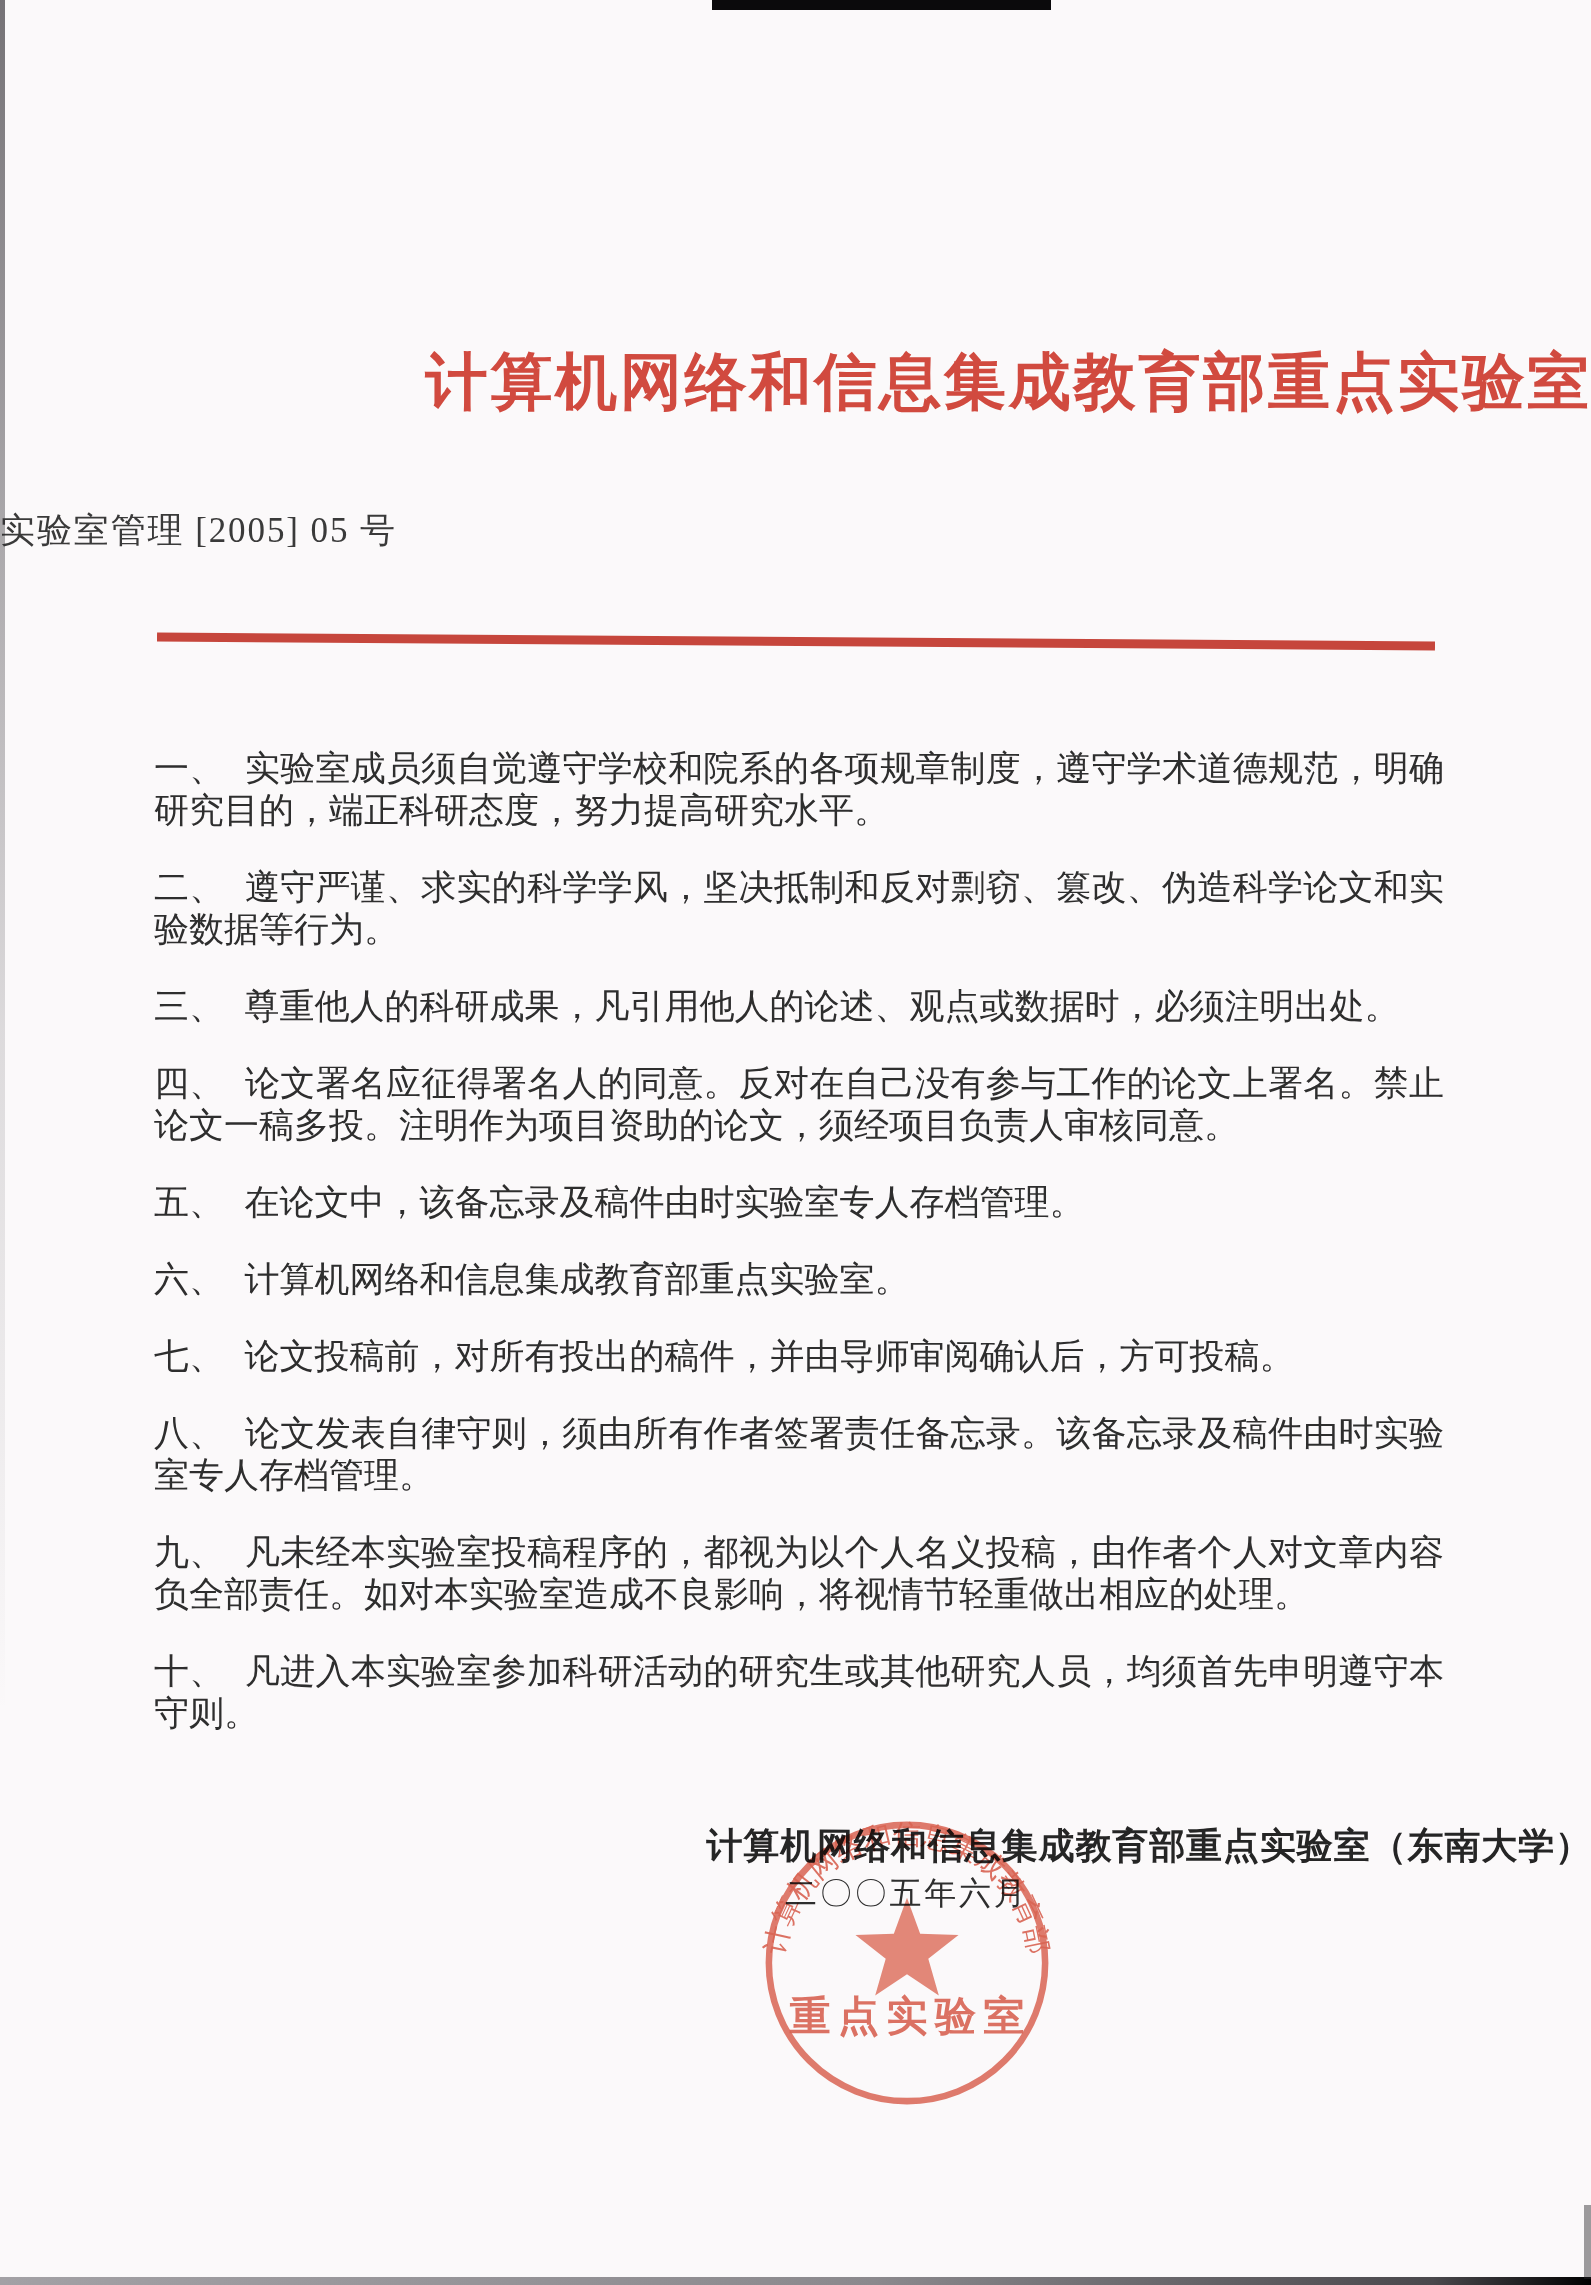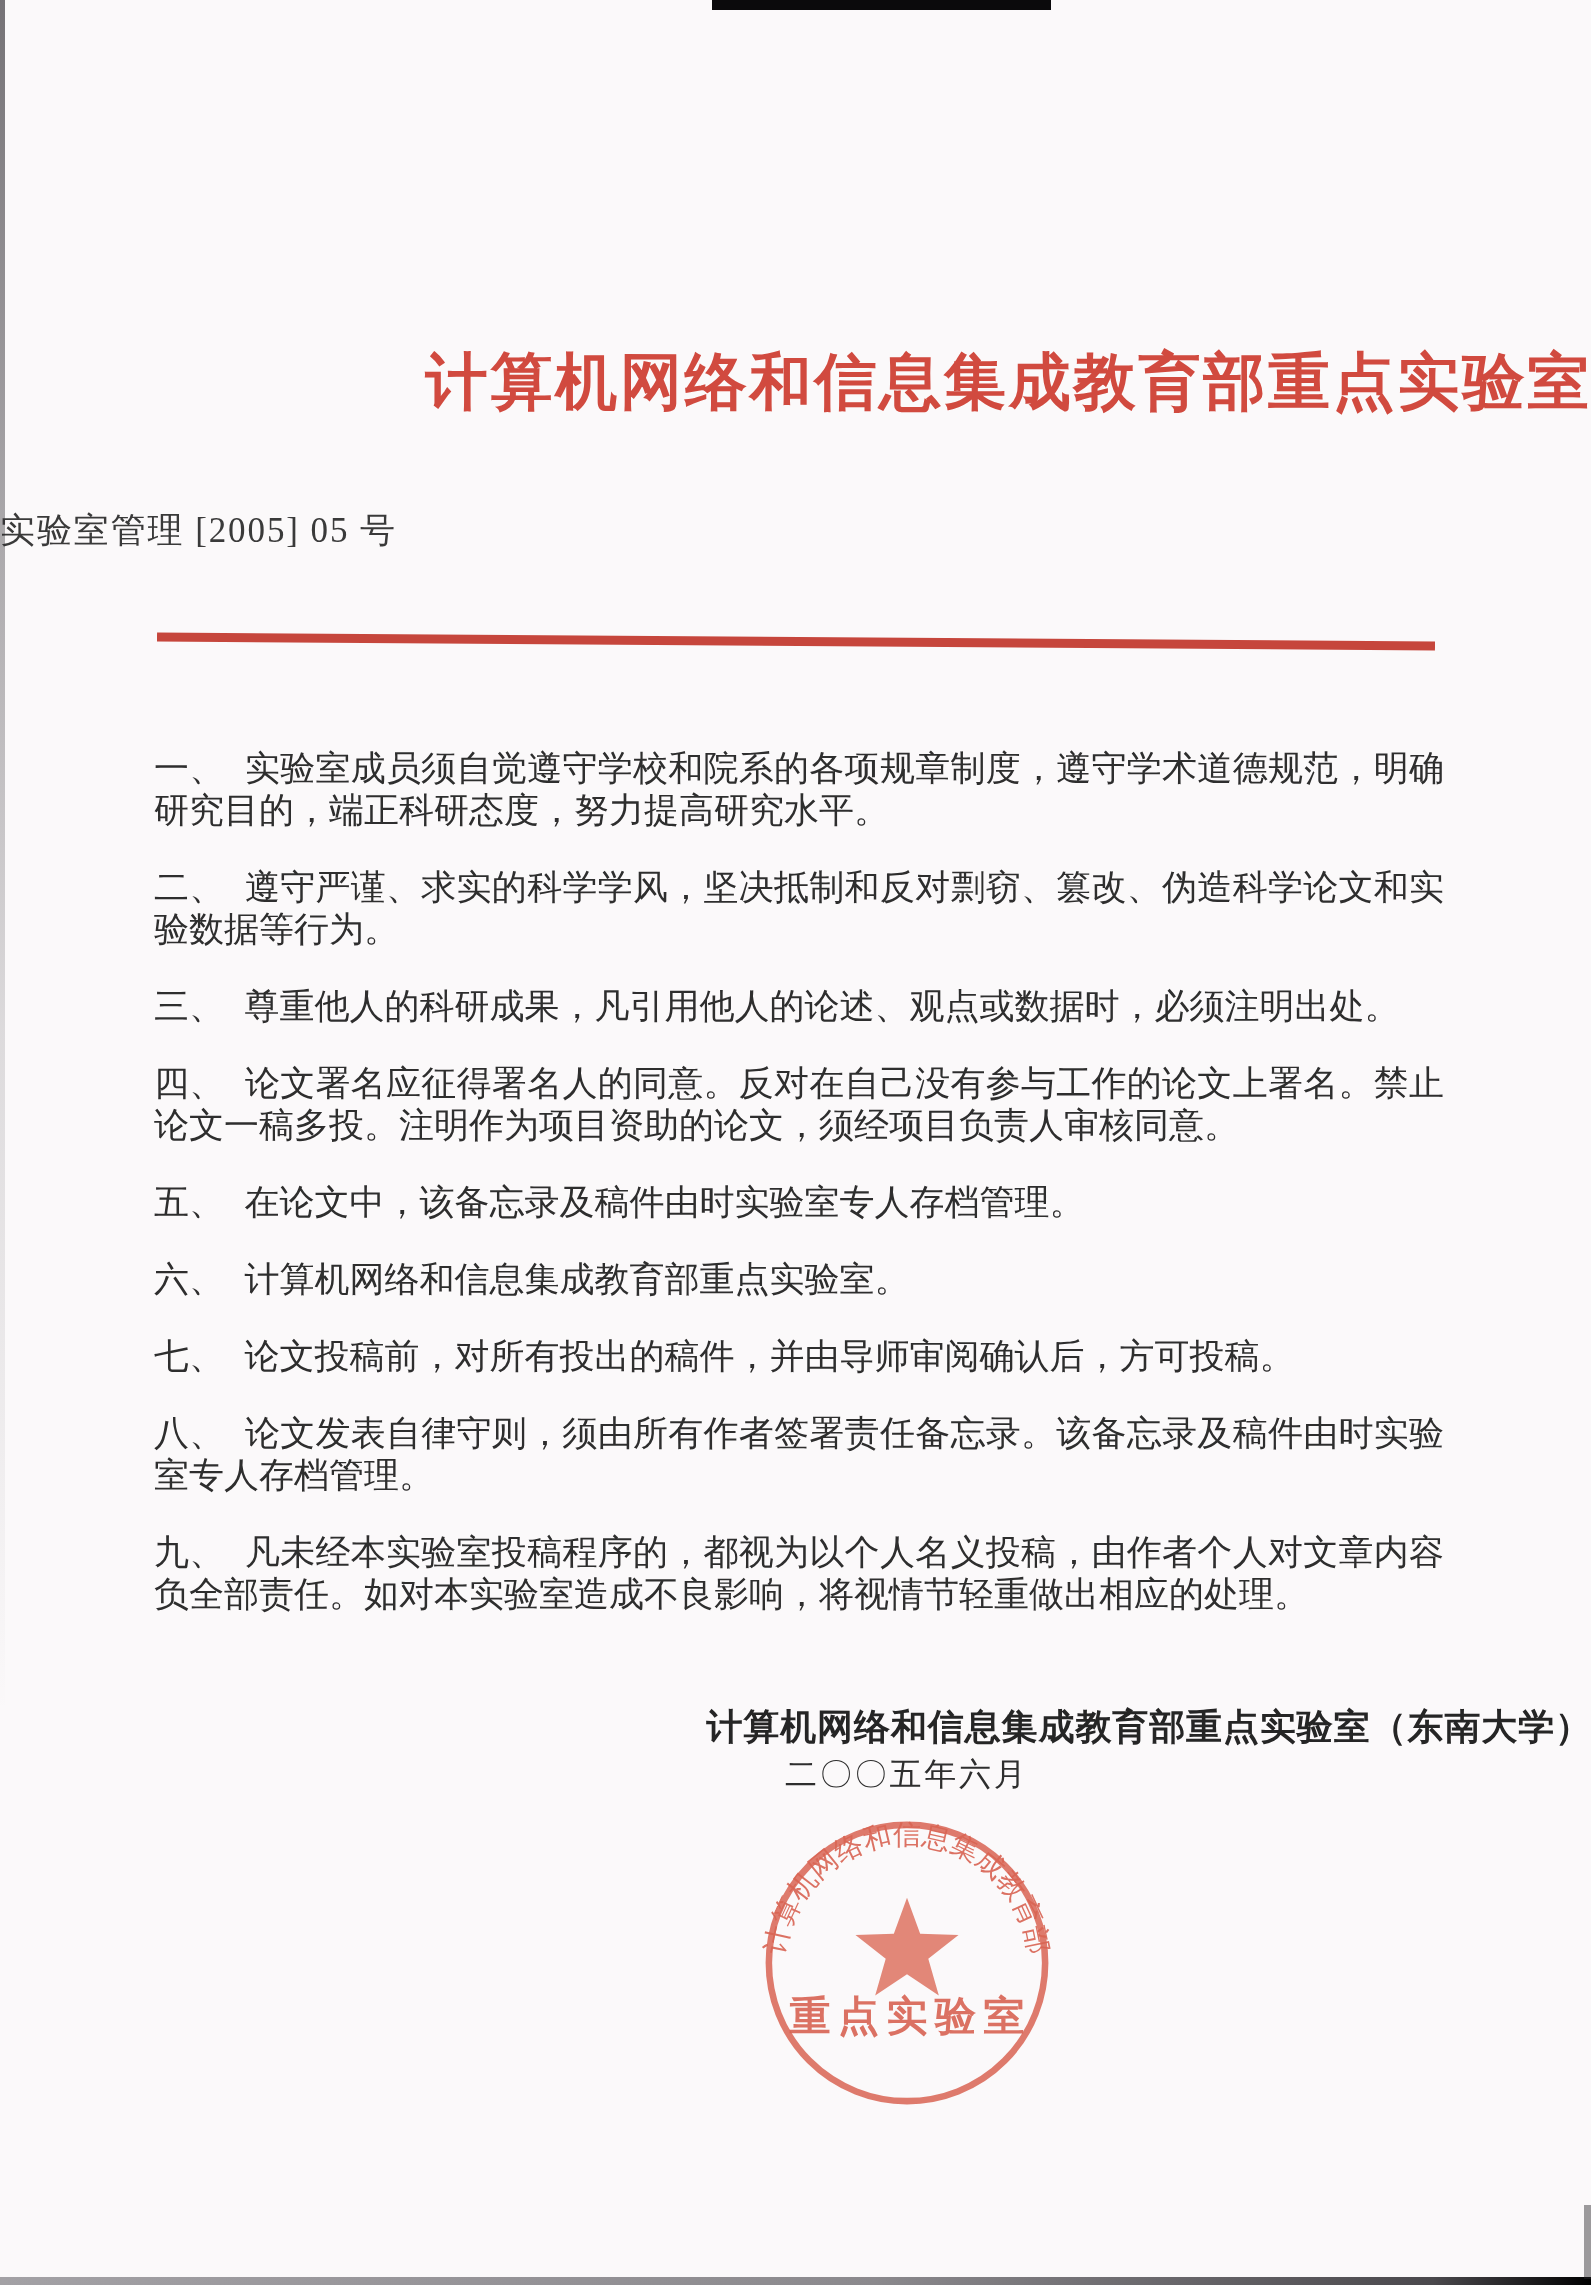--- a/index.html
+++ b/index.html
@@ -104,20 +104,21 @@
   <div class="rules">
     <p class="item"><span class="num">一、</span><span>实验室成员须自觉遵守学校和院系的各项规章制度，遵守学术道德规范，明确研究目的，端正科研态度，努力提高研究水平。</span></p>
     <p class="item"><span class="num">二、</span><span>遵守严谨、求实的科学学风，坚决抵制和反对剽窃、篡改、伪造科学论文和实验数据等行为。</span></p>
     <p class="item"><span class="num">三、</span><span>尊重他人的科研成果，凡引用他人的论述、观点或数据时，必须注明出处。</span></p>
     <p class="item"><span class="num">四、</span><span>论文署名应征得署名人的同意。反对在自己没有参与工作的论文上署名。禁止论文一稿多投。注明作为项目资助的论文，须经项目负责人审核同意。</span></p>
     <p class="item"><span class="num">五、</span><span>在论文中，该备忘录及稿件由时实验室专人存档管理。</span></p>
     <p class="item"><span class="num">六、</span><span>计算机网络和信息集成教育部重点实验室。</span></p>
     <p class="item"><span class="num">七、</span><span>论文投稿前，对所有投出的稿件，并由导师审阅确认后，方可投稿。</span></p>
     <p class="item"><span class="num">八、</span><span>论文发表自律守则，须由所有作者签署责任备忘录。该备忘录及稿件由时实验室专人存档管理。</span></p>
     <p class="item"><span class="num">九、</span><span>凡未经本实验室投稿程序的，都视为以个人名义投稿，由作者个人对文章内容负全部责任。如对本实验室造成不良影响，将视情节轻重做出相应的处理。</span></p>
+    <p class="item"><span class="num">十、</span><span>凡进入本实验室参加科研活动的研究生或其他研究人员，均须首先申明遵守本守则。</span></p>
   </div>
 
   
   <div class="signature">计算机网络和信息集成教育部重点实验室（东南大学）</div>
   <div class="date-line">二〇〇五年六月</div>
 
   
   <svg class="stamp" viewBox="-165 -165 330 330" xmlns="http://www.w3.org/2000/svg">
     <defs>
       <path id="ring-arc" d="M -131 -12 A 132 132 0 0 1 131 -12" fill="none"></path>

